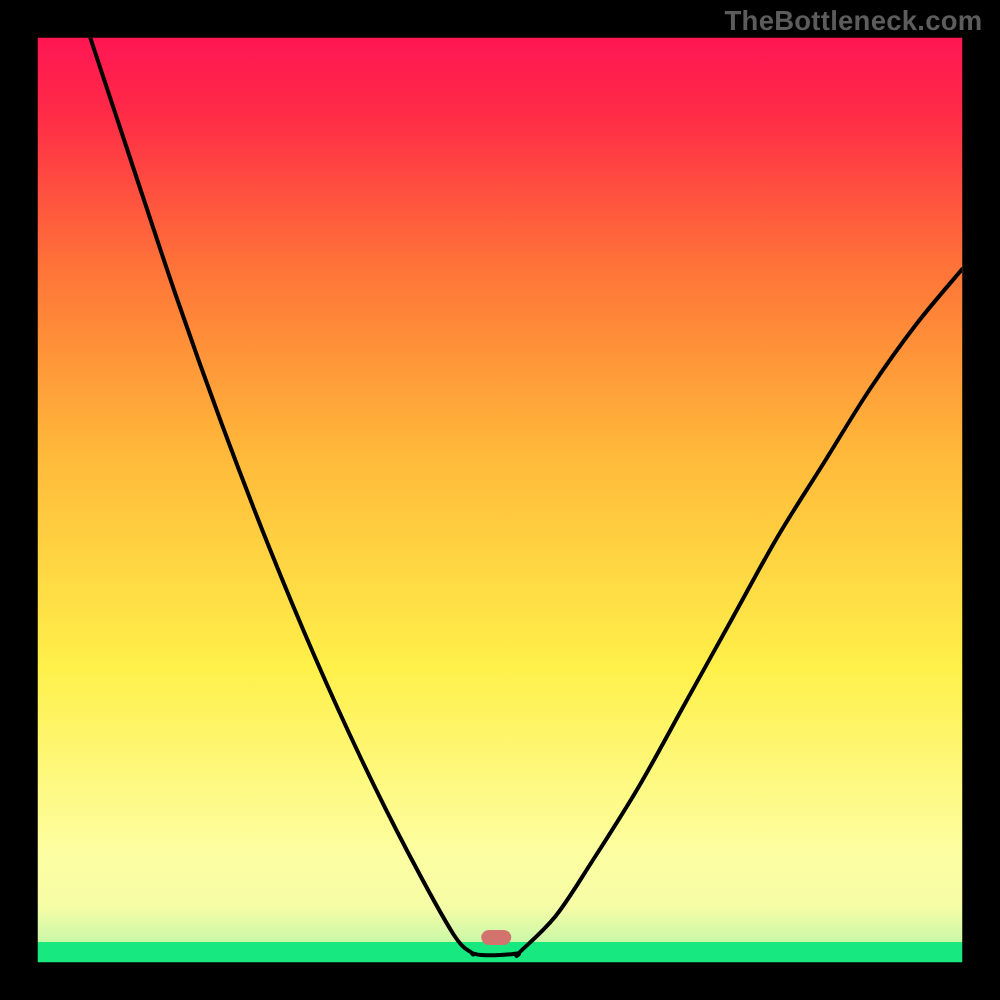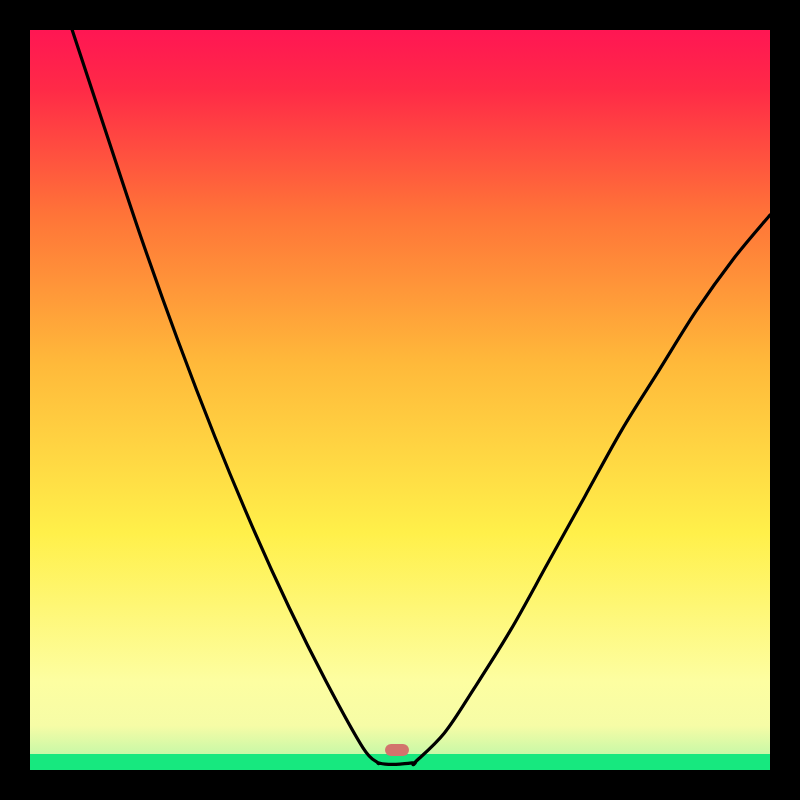--- a/index.html
+++ b/index.html
@@ -71,20 +71,21 @@
     border-radius: 6px;
     background: #d2736d;
     transform: translate(-50%, -50%);
   }
 </style>
 </head>
 <body>
 
 <div class="stage">
 
+  <div class="watermark">TheBottleneck.com</div>
 
   <div class="plot" id="plot">
 
     <div class="gradient"></div>
 
     <svg class="curve-svg" viewBox="0 0 740 740" preserveAspectRatio="none">
       <path id="curve-path" fill="none" stroke="#000000" stroke-width="3.2" stroke-linejoin="round" stroke-linecap="round" d="M 42.18 0.00 C 47.48 16.03, 62.53 61.67, 74.00 96.20 C 85.47 130.73, 98.67 171.43, 111.00 207.20 C 123.33 242.97, 135.67 277.50, 148.00 310.80 C 160.33 344.10, 172.67 376.17, 185.00 407.00 C 197.33 437.83, 209.67 467.43, 222.00 495.80 C 234.33 524.17, 246.67 551.30, 259.00 577.20 C 271.33 603.10, 283.67 627.77, 296.00 651.20 C 308.33 674.63, 324.37 704.23, 333.00 717.80 C 341.63 731.37, 345.33 730.13, 347.80 732.60 C 350.27 735.07, 346.57 732.35, 347.80 732.60 C 349.03 732.85, 351.50 733.83, 355.20 734.08 C 358.90 734.33, 365.07 734.33, 370.00 734.08 C 374.93 733.83, 382.33 732.85, 384.80 732.60 C 387.27 732.35, 379.87 737.53, 384.80 732.60 C 389.73 727.67, 404.53 715.33, 414.40 703.00 C 424.27 690.67, 432.90 675.87, 444.00 658.60 C 455.10 641.33, 468.67 620.37, 481.00 599.40 C 493.33 578.43, 505.67 555.00, 518.00 532.80 C 530.33 510.60, 542.67 488.40, 555.00 466.20 C 567.33 444.00, 579.67 420.57, 592.00 399.60 C 604.33 378.63, 616.67 360.13, 629.00 340.40 C 641.33 320.67, 653.67 299.70, 666.00 281.20 C 678.33 262.70, 690.67 245.43, 703.00 229.40 C 715.33 213.37, 733.83 192.40, 740.00 185.00"></path>
     </svg>
 
     <div class="marker" id="marker" style="left: 367.04px; top: 720.02px; background: rgb(210, 115, 109);"></div>

